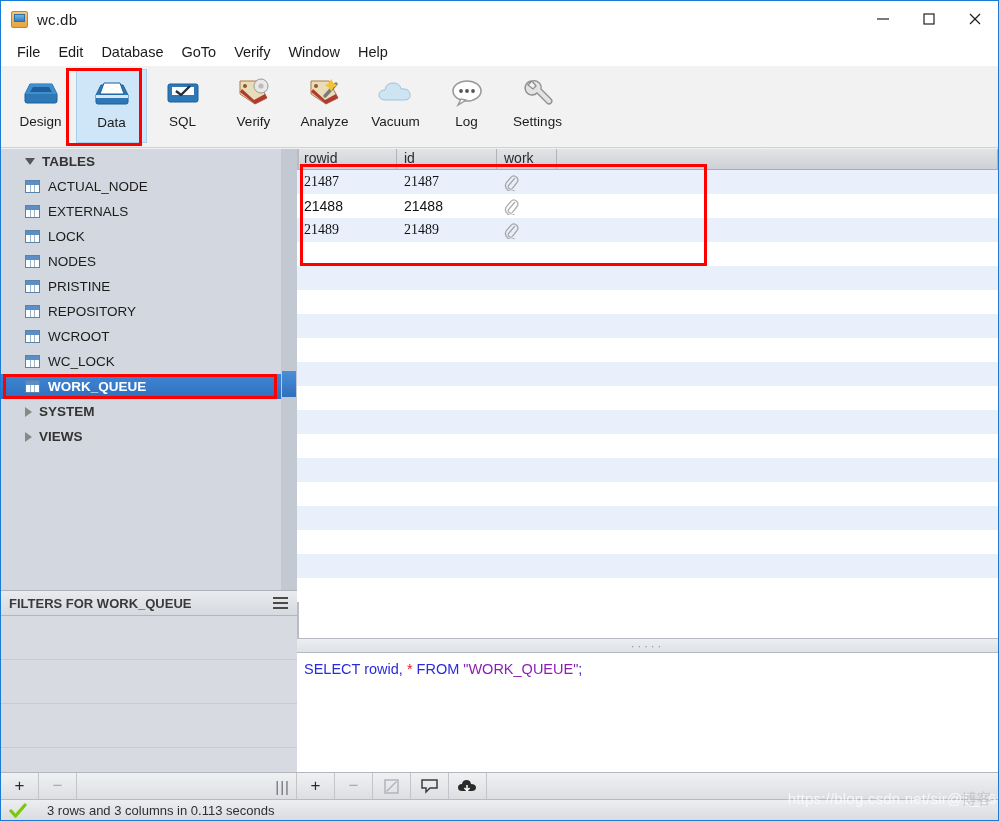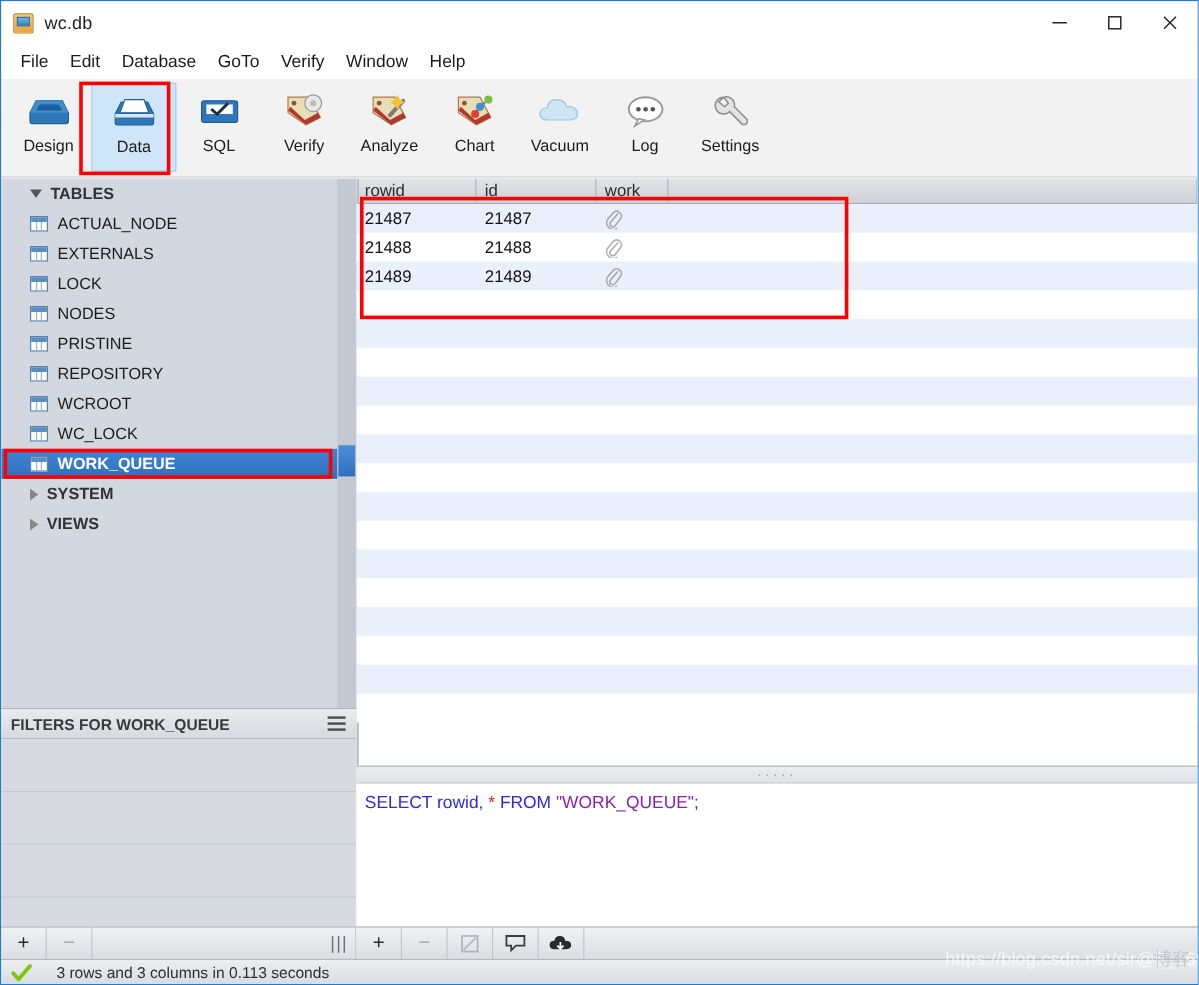--- a/index.html
+++ b/index.html
@@ -179,21 +179,21 @@
     border-right: 1px solid #b0b4ba;
     box-sizing: border-box;
     font-size: 14px; color: #2a2a2a;
     padding-left: 7px;
     line-height: 10px;
     overflow: hidden;
   }
   .gh span { position: relative; top: 4px; }
   .grid-rows { position: relative; }
   .grow { display: flex; height: 24px; align-items: center; }
-  .grow.odd { background: #eaf0fb; }
+  .grow.odd { background: #eaf0fb; font-family: Liberation Serif, serif; }
   .grow.even { background: #ffffff; }
   .gc {
     font-size: 14px; color: #111;
     padding-left: 7px; box-sizing: border-box;
     display: flex; align-items: center; height: 24px;
   }
   .clip { opacity: .55; }
   .grid-right-edge {
     position: absolute; left: 0; top: 0; width: 2px; height: 489px;
     background: #b9bcc1;
@@ -365,34 +365,20 @@
           <path d="M6 7 L24 7 L33 24 L21 30 L6 20 Z" fill="#e8ddb8" stroke="#b07a4a"></path>
           <path d="M6 18 L21 30 L33 24 L31 20 L20 26 L8 15 Z" fill="#b03a2e"></path>
           <circle cx="11" cy="12" r="2" fill="#8a5a2a"></circle>
           <path d="M20 22 L31 10" stroke="#7a7a7a" stroke-width="3.4" stroke-linecap="round"></path>
           <path d="M24 9 l2.2 -4 2.2 4 4 2.2 -4 2.2 -2.2 4 -2.2 -4 -4 -2.2z" fill="#f2c230"></path>
         </svg>
       </div>
       <div class="tb-lbl">Analyze</div>
     </div>
 
-    <div class="tb-btn">
-      <div class="tb-ico">
-        <svg width="40" height="34" viewBox="0 0 40 34">
-          <path d="M6 7 L24 7 L33 24 L21 30 L6 20 Z" fill="#e8ddb8" stroke="#b07a4a"></path>
-          <path d="M6 18 L21 30 L33 24 L31 20 L20 26 L8 15 Z" fill="#b03a2e"></path>
-          <circle cx="11" cy="12" r="2" fill="#8a5a2a"></circle>
-          <path d="M20 20 L25 14 L31 9" stroke="#7a7a7a" stroke-width="1.4" fill="none"></path>
-          <circle cx="31" cy="9" r="3.4" fill="#7cc043"></circle>
-          <circle cx="24" cy="15" r="3.4" fill="#3f8fce"></circle>
-          <circle cx="20" cy="21" r="3.4" fill="#d9452f"></circle>
-        </svg>
-      </div>
-      <div class="tb-lbl">Chart</div>
-    </div>
 
     <div class="tb-btn">
       <div class="tb-ico">
         <svg width="42" height="34" viewBox="0 0 42 34">
           <path d="M11 26 Q4 26 4 21 Q4 16 10 16 Q11 9 18 9 Q25 9 26 15 Q34 14 35 20 Q36 26 29 26 Z" fill="#cfe4f3" stroke="#9dc3dd" stroke-width="1"></path>
         </svg>
       </div>
       <div class="tb-lbl">Vacuum</div>
     </div>
 

